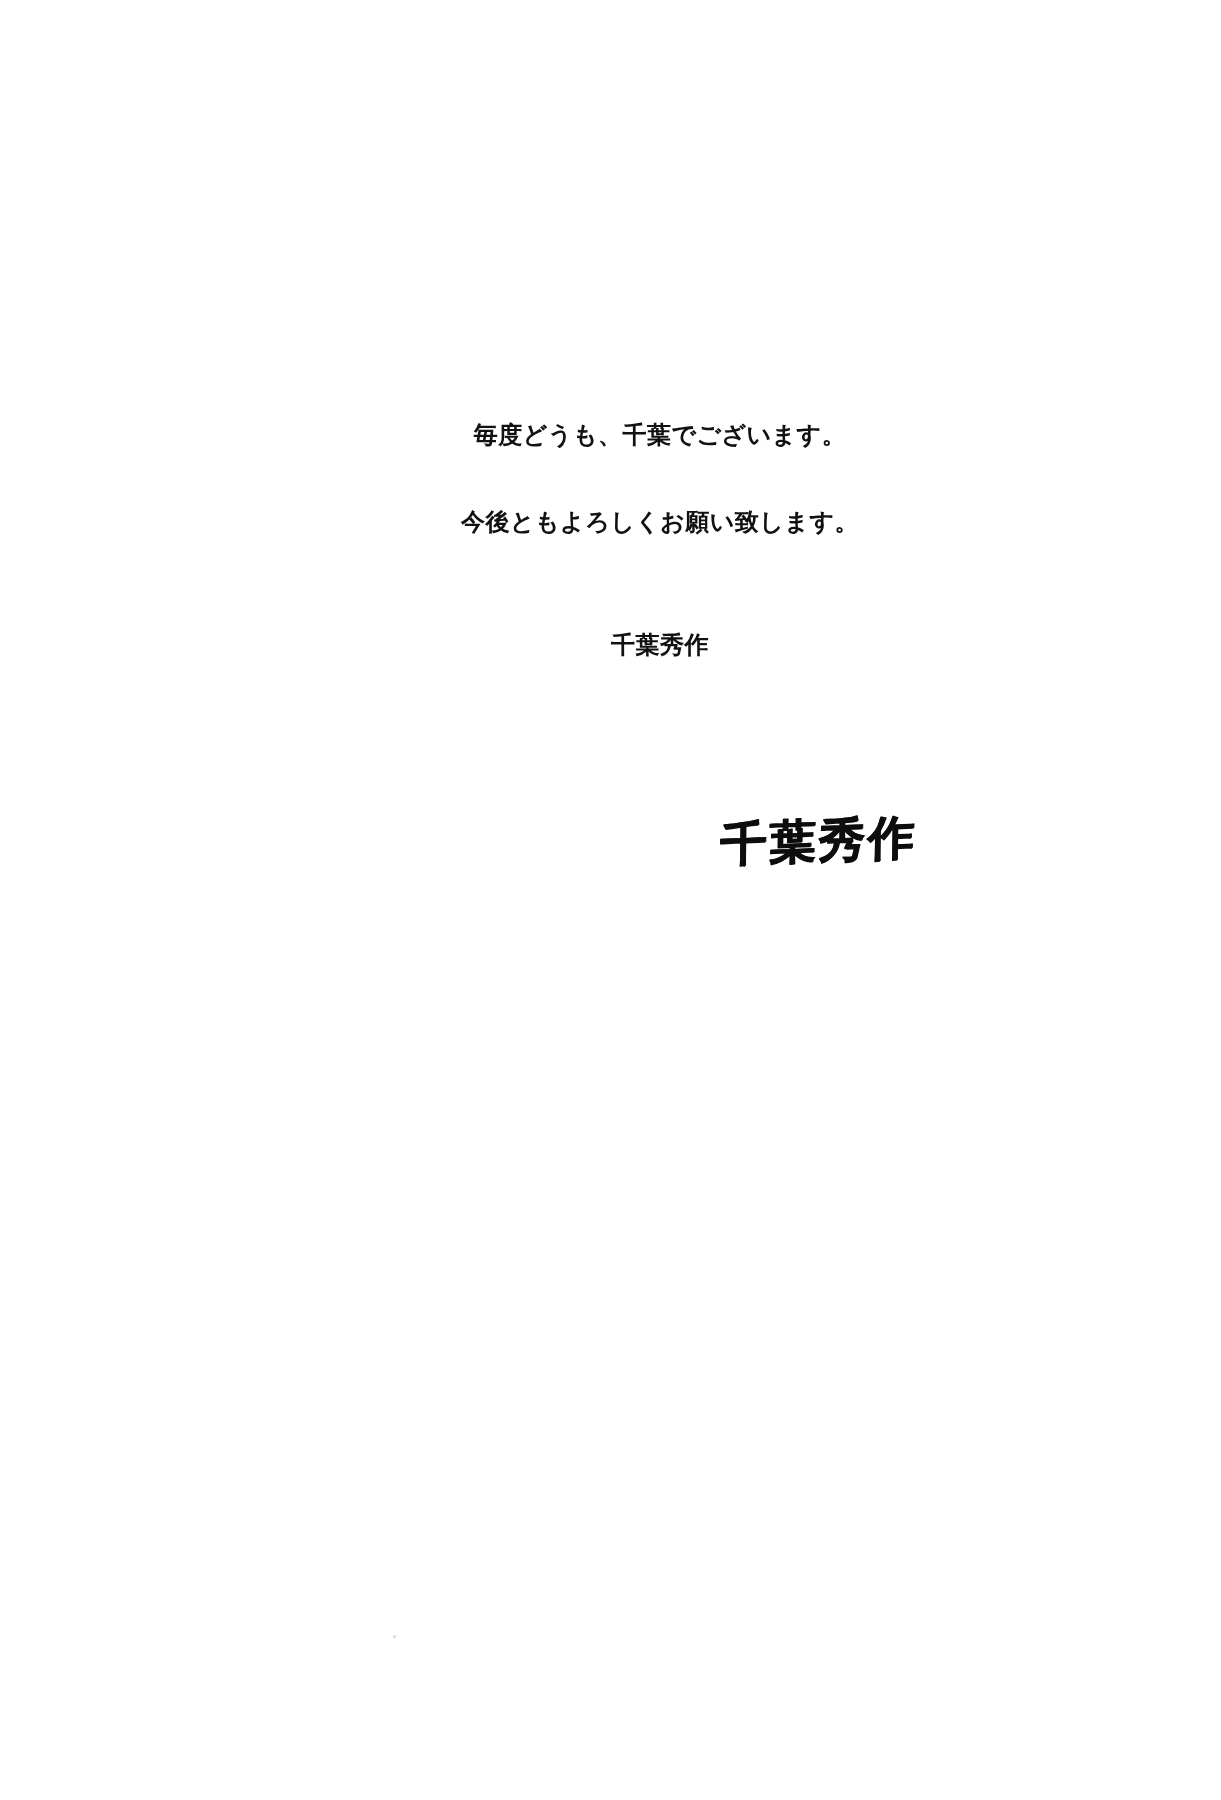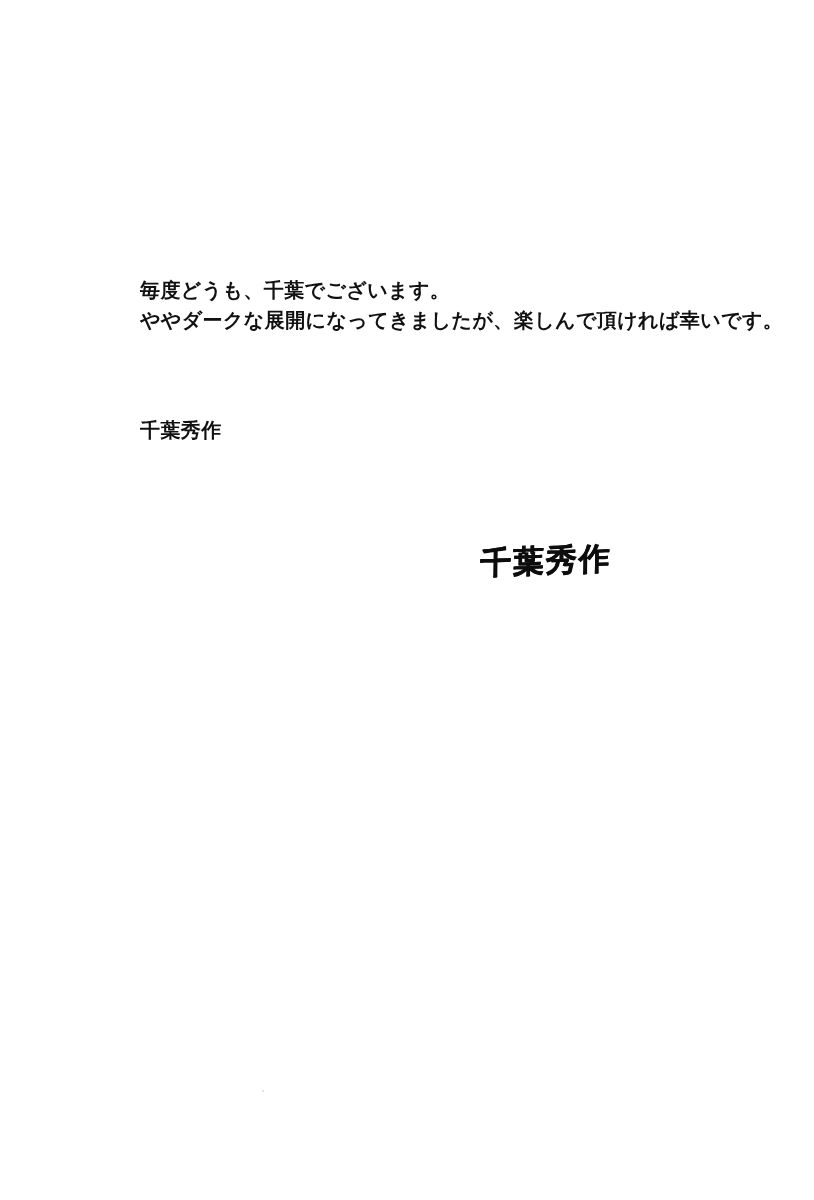--- a/index.html
+++ b/index.html
@@ -23,26 +23,27 @@
   .afterword {
     position: absolute;
     left: 140px;
     top: 275px;
     width: 600px;
   }
   .para {
     margin: 0 0 0 0;
   }
   .line {
-    font-size: 20px;
+    font-size: 16px;
     line-height: 30px;
     font-weight: 600;
     letter-spacing: 0.02em;
     color: #111111;
     white-space: pre;
+    text-align: center;
   }
   .gap-block {
     height: 28px;
   }
   .gap-block-large {
     height: 52px;
   }
   .signature {
     position: absolute;
     left: 480px;
@@ -67,26 +68,26 @@
 </style>
 </head>
 <body>
 
 <div class="page">
 
   <div class="afterword">
 
     <div class="para">
       <div class="line">毎度どうも、千葉でございます。</div>
-      <div class="line">ややダークな展開になってきましたが、楽しんで頂ければ幸いです。</div>
     </div>
 
     <div class="gap-block"></div>
 
     <div class="para">
+      <div class="line">今後ともよろしくお願い致します。</div>
     </div>
 
     <div class="gap-block-large"></div>
 
     <div class="para">
       <div class="line">千葉秀作</div>
     </div>
 
   </div>
 

